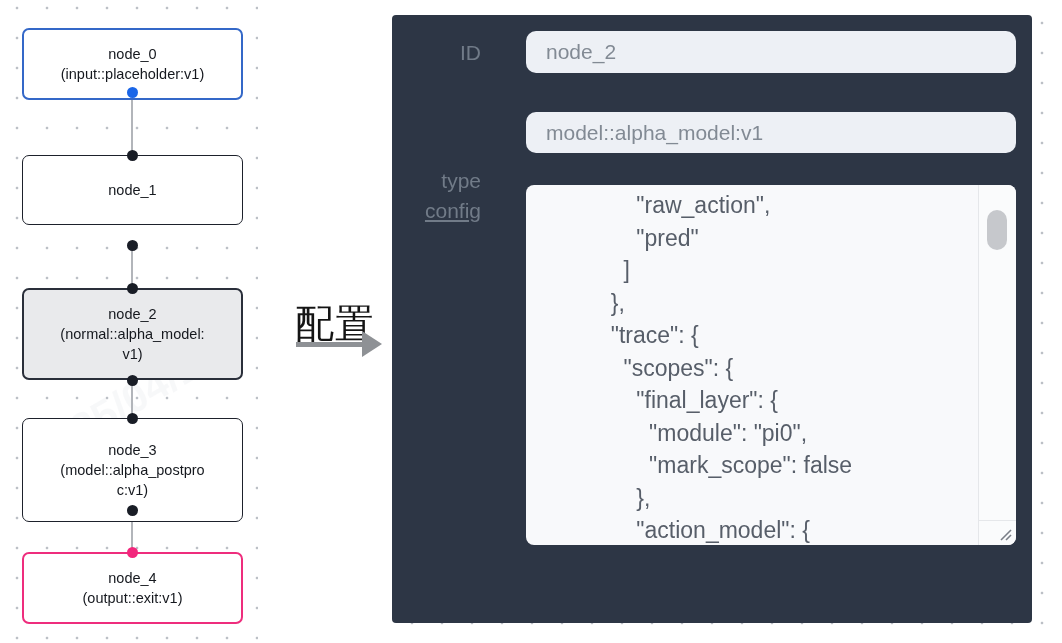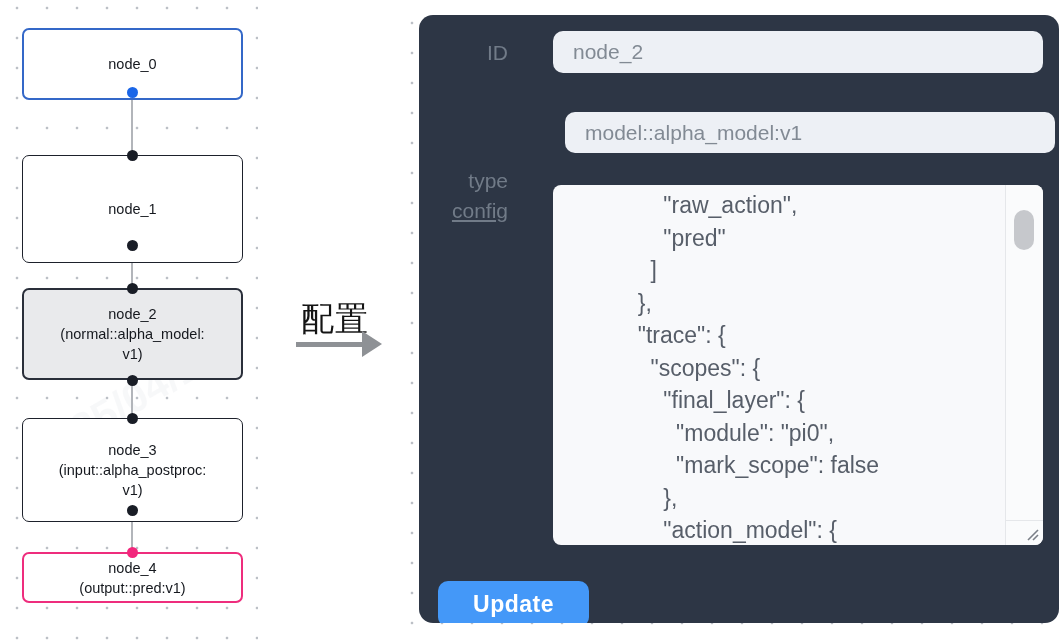--- a/index.html
+++ b/index.html
@@ -18,63 +18,63 @@
 
   
   .flow-node {
     position: absolute; left: 22px; width: 221px;
     background: #ffffff; border: 1.5px solid #1d212b; border-radius: 7px;
     display: flex; flex-direction: column; justify-content: center; align-items: center;
     text-align: center; color: #15181e; font-size: 14.5px; line-height: 20px; font-weight: 500;
   }
   .flow-node .node-sub { max-width: 148px; word-break: break-all; }
   .node-0 { top: 28px;  height: 72px; border: 2px solid #3468c8; }
-  .node-1 { top: 155px; height: 108px; }
+  .node-1 { top: 155px; height: 70px; }
   .node-2 { top: 288px; height: 92px; border: 2px solid #2a2f3a; background: #e9eaec; }
   .node-3 { top: 418px; height: 104px; }
-  .node-4 { top: 552px; height: 51px; border: 2px solid #ee2d7d; }
+  .node-4 { top: 552px; height: 72px; border: 2px solid #ee2d7d; }
 
   .edge { position: absolute; left: 131px; width: 2px; background: #b2b5ba; }
   .port { position: absolute; width: 11px; height: 11px; border-radius: 50%; background: #191d26; }
   .port-blue { background: #1a66e8; }
   .port-pink { background: #f2277c; }
 
   
   .annotation-label {
     position: absolute; left: 293px; top: 297px; width: 84px;
-    font-size: 33px; font-weight: 500; color: #141414; text-align: center; letter-spacing: 1px;
+    font-size: 39px; font-weight: 500; color: #141414; text-align: center; letter-spacing: 1px;
   }
   .annotation-arrow { position: absolute; left: 296px; top: 330px; width: 90px; height: 28px; }
   .annotation-arrow .bar { position: absolute; left: 0; top: 12px; width: 70px; height: 5px; background: #8e9195; }
   .annotation-arrow .head {
     position: absolute; left: 66px; top: 1px; width: 0; height: 0;
     border-left: 20px solid #8e9195; border-top: 13px solid transparent; border-bottom: 13px solid transparent;
   }
 
   
   .config-panel {
-    position: absolute; left: 419px; top: 15px; width: 640px; height: 608px;
-    background: #2d3645; border-radius: 14px; overflow: hidden;
+    position: absolute; left: 392px; top: 15px; width: 640px; height: 608px;
+    background: #2d3645; border-radius: 4px; overflow: hidden;
   }
   .panel-label {
     position: absolute; left: 0; width: 89px; text-align: right;
     color: #717b88; font-size: 21px; line-height: 24px;
   }
   .lbl-id     { top: 26px; }
   .lbl-type   { top: 106px; margin-top: 48px; }
   .lbl-config { top: 184px; text-decoration: underline; }
 
   .panel-input {
     position: absolute; left: 134px; width: 490px; height: 42px;
     background: #edf0f5; border: none; outline: none; border-radius: 10px;
     padding: 0 20px; font-family: "Liberation Sans", sans-serif;
     font-size: 21px; color: #828a94;
   }
   .inp-id   { top: 16px; }
-  .inp-type { top: 97px; height: 41px; margin-left: 12px; }
+  .inp-type { top: 97px; height: 41px; }
 
   .config-box {
     position: absolute; left: 134px; top: 170px; width: 490px; height: 360px;
     background: #f8f9fb; border-radius: 8px; overflow: hidden;
   }
   .config-text {
     position: absolute; left: 0; top: 0; right: 38px; bottom: 0; overflow: hidden;
     white-space: pre; font-family: "Liberation Sans", sans-serif;
     font-size: 23px; line-height: 32.5px; color: #575e69;
     padding: 4px 0 0 72px;
@@ -117,35 +117,36 @@
 
     <div class="watermark wm-1">2025/04/11</div>
 
     <div class="edge" style="top:92px;  height:63px;"></div>
     <div class="edge" style="top:245px; height:43px;"></div>
     <div class="edge" style="top:380px; height:38px;"></div>
     <div class="edge" style="top:510px; height:42px;"></div>
 
     <div class="flow-node node-0">
       <div class="node-title">node_0</div>
+      <div class="node-sub">(input::placeholder:v1)</div>
     </div>
     <div class="flow-node node-1">
       <div class="node-title">node_1</div>
     </div>
     <div class="flow-node node-2">
       <div class="node-title">node_2</div>
       <div class="node-sub">(normal::alpha_model:v1)</div>
     </div>
     <div class="flow-node node-3">
       <div class="node-title">node_3</div>
-      <div class="node-sub">(input::alpha_postproc:v1)</div>
+      <div class="node-sub">(model::alpha_postproc:v1)</div>
     </div>
     <div class="flow-node node-4">
       <div class="node-title">node_4</div>
-      <div class="node-sub">(output::pred:v1)</div>
+      <div class="node-sub">(output::exit:v1)</div>
     </div>
 
     <div class="port port-blue" style="left:127px; top:87px;"></div>
     <div class="port" style="left:127px; top:150px;"></div>
     <div class="port" style="left:127px; top:240px;"></div>
     <div class="port" style="left:127px; top:283px;"></div>
     <div class="port" style="left:127px; top:375px;"></div>
     <div class="port" style="left:127px; top:413px;"></div>
     <div class="port" style="left:127px; top:505px;"></div>
     <div class="port port-pink" style="left:127px; top:547px;"></div>
@@ -186,16 +187,15 @@
         <div class="scroll-thumb"></div>
       </div>
       <div class="resize-corner">
         <svg width="16" height="16" viewBox="0 0 16 16">
           <line x1="4" y1="14" x2="14" y2="4" stroke="#7a7f87" stroke-width="1.6"></line>
           <line x1="9" y1="14" x2="14" y2="9" stroke="#7a7f87" stroke-width="1.6"></line>
         </svg>
       </div>
     </div>
 
-    <button class="update-btn">Update</button>
   </div>
 
 </div>
 
 </body></html>

